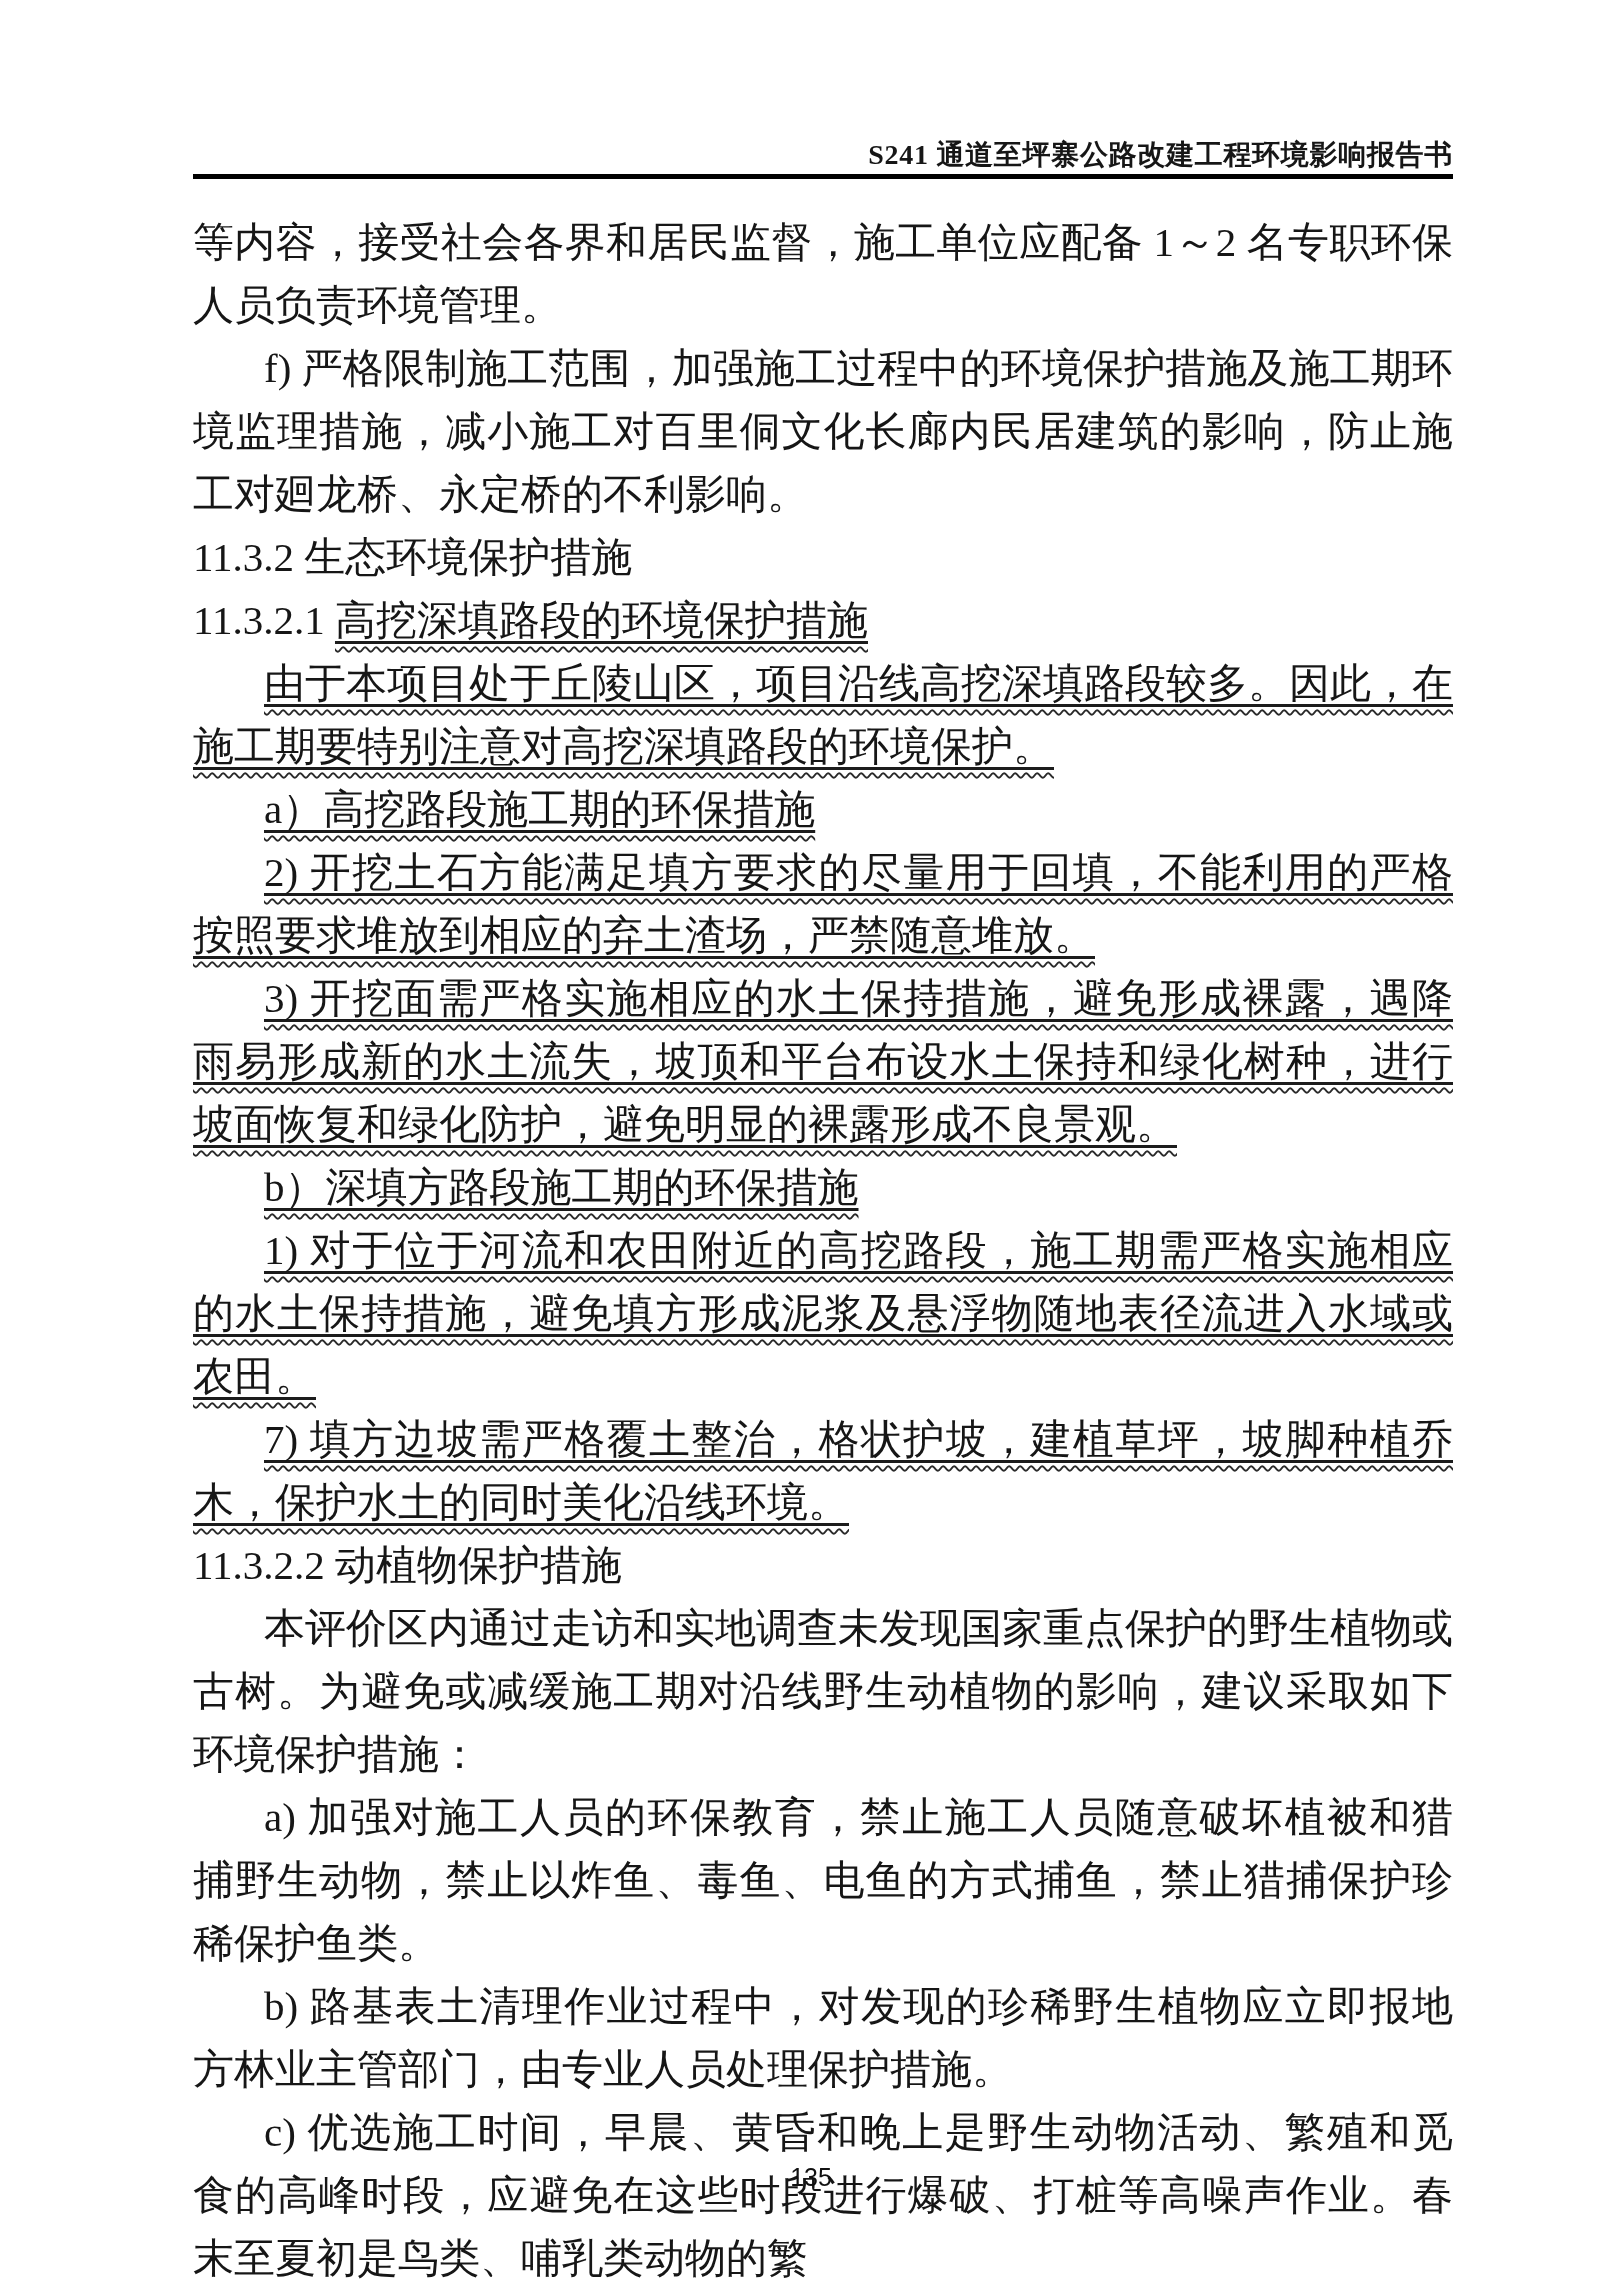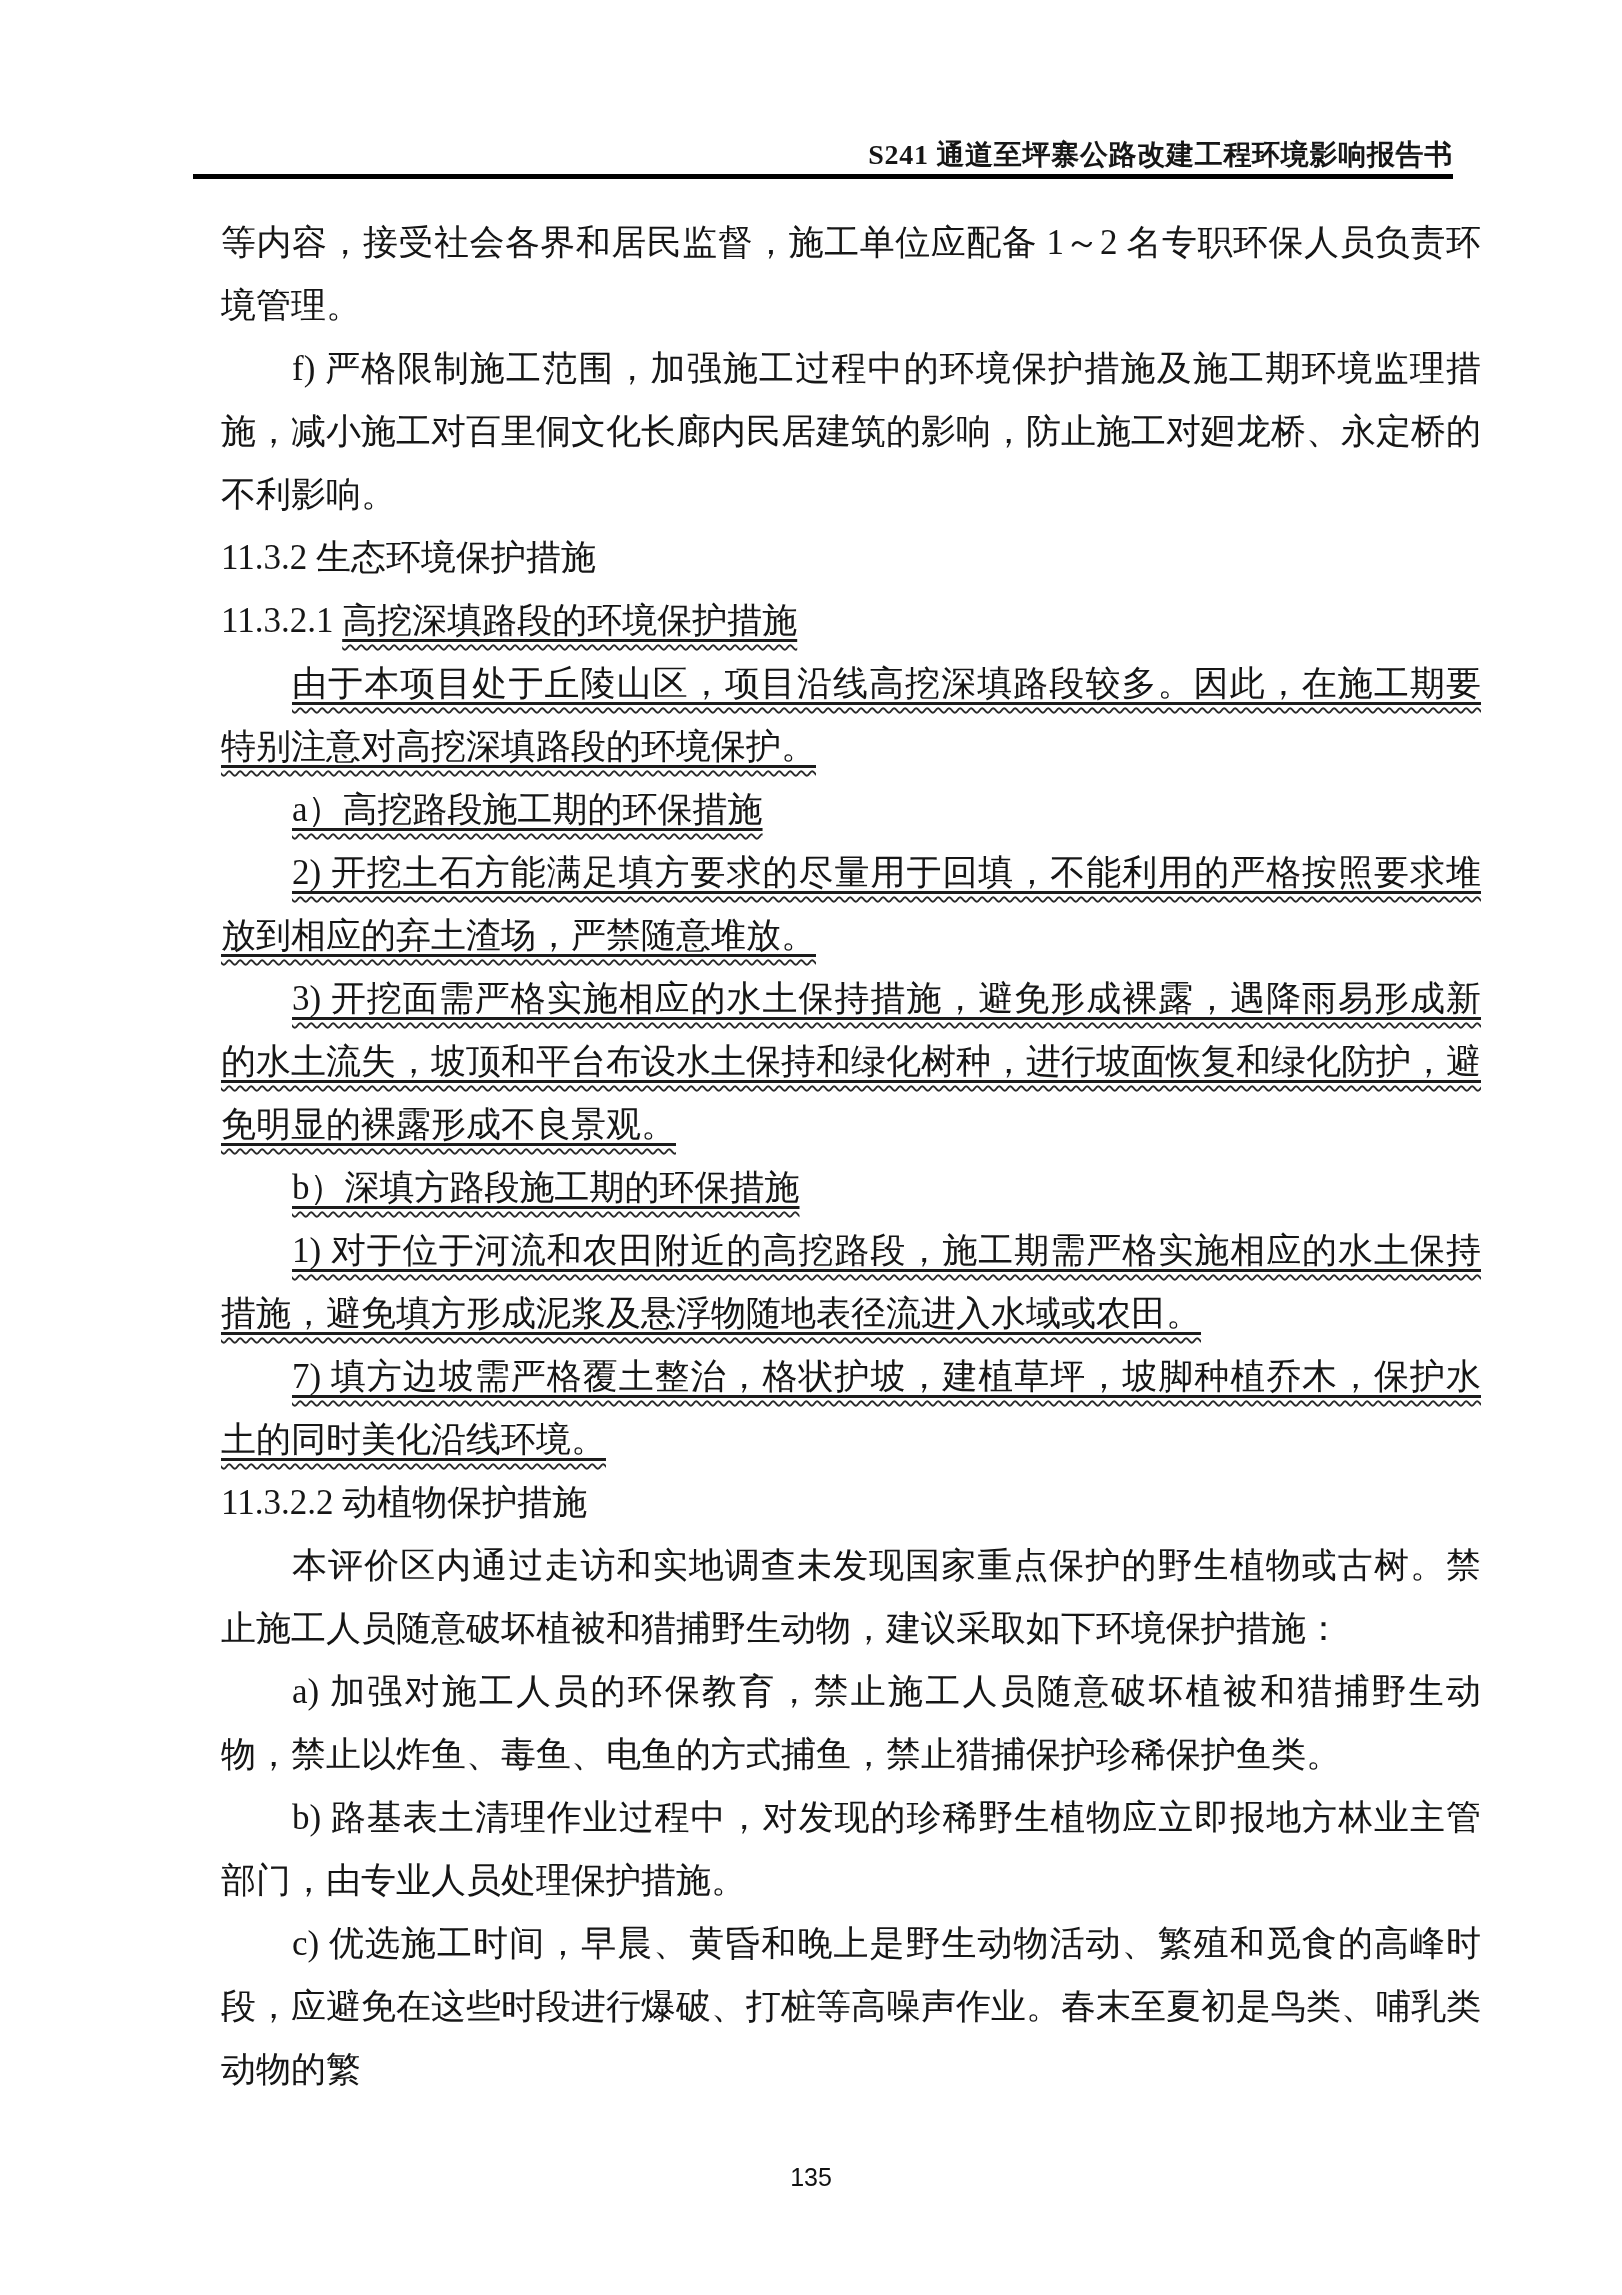--- a/index.html
+++ b/index.html
@@ -35,24 +35,23 @@
     left: 193px;
     width: 1260px;
     height: 4.6px;
     background: #000000;
   }
   .content {
     position: absolute;
     top: 211px;
     left: 193px;
     width: 1260px;
-    font-size: 35px;
+    font-size: 41px;
     line-height: 63px;
     text-align: justify;
-    margin-left: 28px;
   }
   .para {
     margin: 0;
     padding: 0;
     text-indent: 0;
   }
   .ind {
     text-indent: 71px; 
   }
   
@@ -116,21 +115,21 @@
     <p class="para ind"><span class="us"><span class="uw">3) 开挖面需严格实施相应的水土保持措施，避免形成裸露，遇降雨易形成新的水土流失，坡顶和平台布设水土保持和绿化树种，进行坡面恢复和绿化防护，避免明显的裸露形成不良景观。</span></span></p>
 
     <p class="para ind"><span class="us"><span class="uw">b）深填方路段施工期的环保措施</span></span></p>
 
     <p class="para ind"><span class="us"><span class="uw">1) 对于位于河流和农田附近的高挖路段，施工期需严格实施相应的水土保持措施，避免填方形成泥浆及悬浮物随地表径流进入水域或农田。</span></span></p>
 
     <p class="para ind"><span class="us"><span class="uw">7) 填方边坡需严格覆土整治，格状护坡，建植草坪，坡脚种植乔木，保护水土的同时美化沿线环境。</span></span></p>
 
     <p class="para">11.3.2.2 动植物保护措施</p>
 
-    <p class="para ind">本评价区内通过走访和实地调查未发现国家重点保护的野生植物或古树。禁止施工人员随意破坏植被和猎捕野生动物，建议采取如下环境保护措施：</p>
+    <p class="para ind">本评价区内通过走访和实地调查未发现国家重点保护的野生植物或古树。为避免或减缓施工期对沿线野生动植物的影响，建议采取如下环境保护措施：</p>
 
     <p class="para ind">a) 加强对施工人员的环保教育，禁止施工人员随意破坏植被和猎捕野生动物，禁止以炸鱼、毒鱼、电鱼的方式捕鱼，禁止猎捕保护珍稀保护鱼类。</p>
 
     <p class="para ind">b) 路基表土清理作业过程中，对发现的珍稀野生植物应立即报地方林业主管部门，由专业人员处理保护措施。</p>
 
     <p class="para ind">c) 优选施工时间，早晨、黄昏和晚上是野生动物活动、繁殖和觅食的高峰时段，应避免在这些时段进行爆破、打桩等高噪声作业。春末至夏初是鸟类、哺乳类动物的繁</p>
 
   </div>
 
   <div class="page-footer">135</div>

